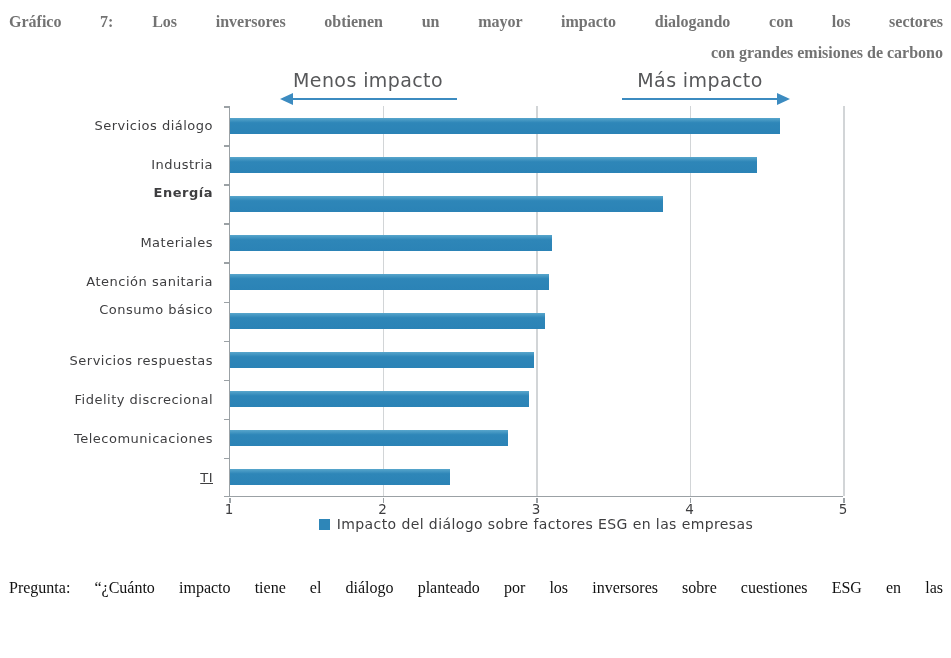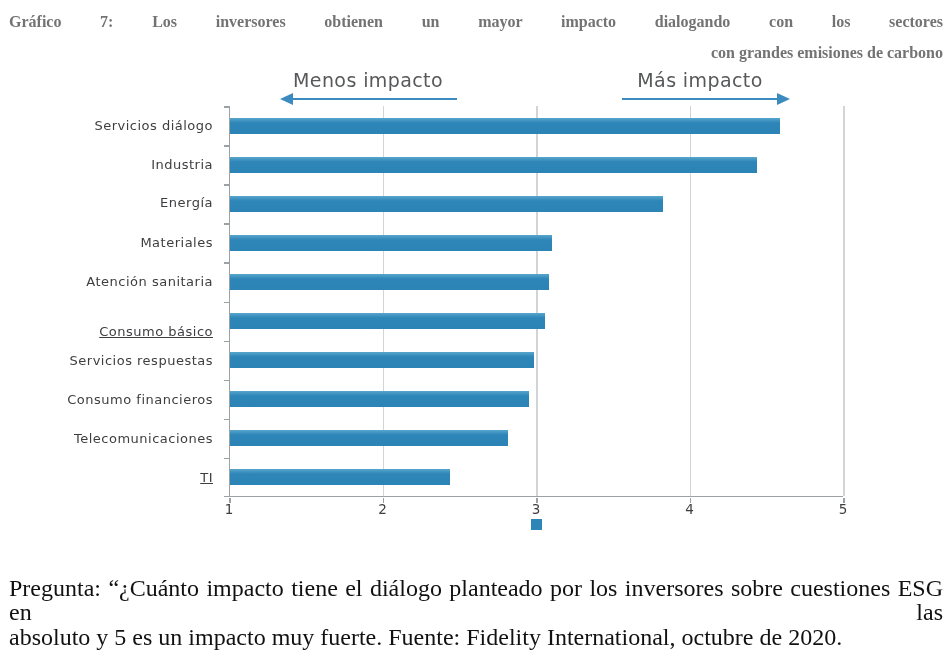--- a/index.html
+++ b/index.html
@@ -85,21 +85,21 @@
   }
   .legend-swatch {
     width: 11px; height: 11px; background: #2e86b8;
     margin-top: 3px; flex: 0 0 auto;
   }
 
   
   .footer {
     position: absolute; left: 9px; top: 576px; width: 934px;
     font-family: "Liberation Serif", serif;
-    color: #111111; font-size: 24px; line-height: 24.4px;
+    color: #111111; font-size: 16px; line-height: 24.4px;
   }
   .footer .fline { text-align: justify; text-align-last: justify; }
   .footer .fline.last { text-align: left; text-align-last: left; }
 </style>
 </head>
 <body>
 
 <div class="title">
   <div class="line1">Gráfico 7: Los inversores obtienen un mayor impacto dialogando con los sectores</div>
   <div class="line2">con grandes emisiones de carbono</div>
@@ -141,38 +141,38 @@
       <div class="ytick" style="top: 389.5px;"></div>
       <div class="xtick" style="left: -0.75px;"></div>
       <div class="xtick" style="left: 152.75px;"></div>
       <div class="xtick" style="left: 306.25px;"></div>
       <div class="xtick" style="left: 459.75px;"></div>
       <div class="xtick" style="left: 613.25px;"></div>
     </div>
   <div id="ylabels">
       <div class="ylabel" style="top: 106px;">Servicios diálogo</div>
       <div class="ylabel" style="top: 145.1px;">Industria</div>
-      <div class="ylabel" style="top: 183px;">Energía</div>
+      <div class="ylabel" style="top: 173px; font-weight: bold;">Energía</div>
       <div class="ylabel" style="top: 223.3px;">Materiales</div>
       <div class="ylabel" style="top: 262.4px;">Atención sanitaria</div>
-      <div class="ylabel" style="top: 312px; text-decoration: underline;">Consumo básico</div>
+      <div class="ylabel" style="top: 290px;">Consumo básico</div>
       <div class="ylabel" style="top: 340.6px;">Servicios respuestas</div>
-      <div class="ylabel" style="top: 379.7px;">Consumo financieros</div>
+      <div class="ylabel" style="top: 379.7px;">Fidelity discrecional</div>
       <div class="ylabel" style="top: 418.8px;">Telecomunicaciones</div>
       <div class="ylabel" style="top: 457.9px; text-decoration: underline;">TI</div>
     </div>
   <div id="xlabels">
       <div class="xlabel" style="left: 214px;">1</div>
       <div class="xlabel" style="left: 367.5px;">2</div>
       <div class="xlabel" style="left: 521px;">3</div>
       <div class="xlabel" style="left: 674.5px;">4</div>
       <div class="xlabel" style="left: 828px;">5</div>
     </div>
 
   <div class="legend">
     <span class="legend-swatch"></span>
+    <span>Impacto del diálogo sobre factores ESG en las empresas</span>
   </div>
 </div>
 
 <div class="footer">
   <div class="fline">Pregunta: “¿Cuánto impacto tiene el diálogo planteado por los inversores sobre cuestiones ESG en las</div>
-  <div class="fline last">absoluto y 5 es un impacto muy fuerte. Fuente: Fidelity International, octubre de 2020.</div>
 </div>
 
 </body></html>

